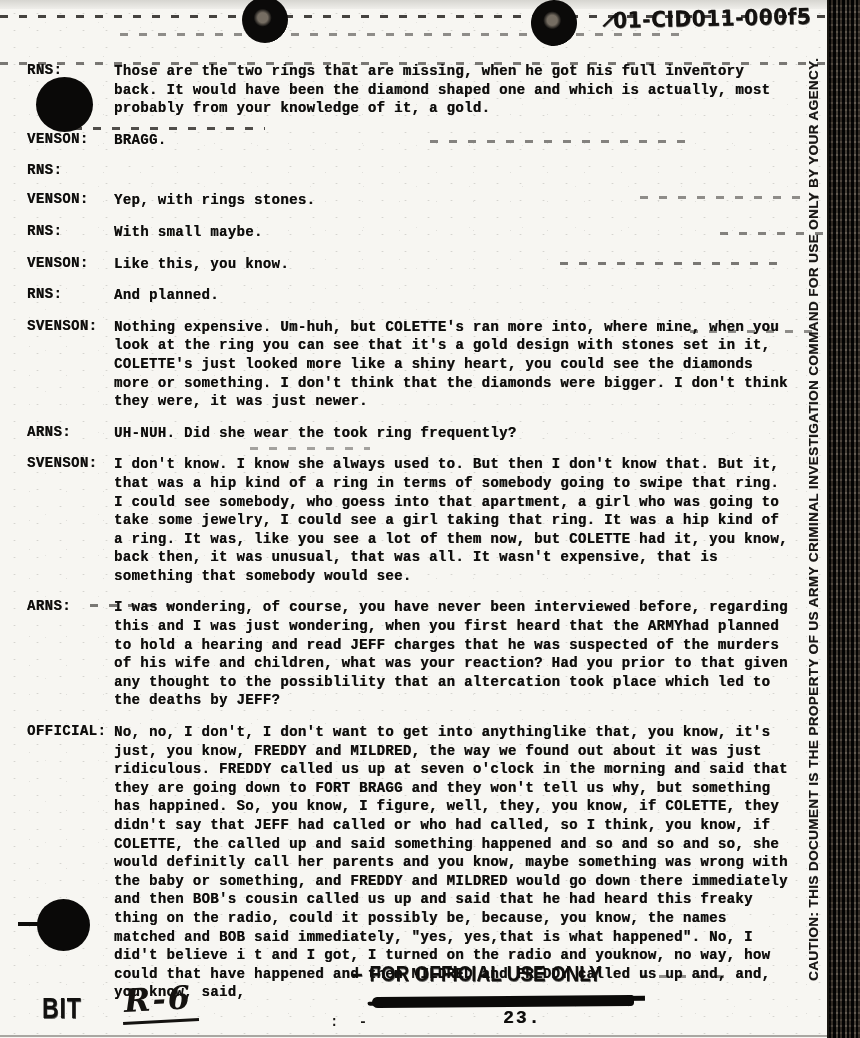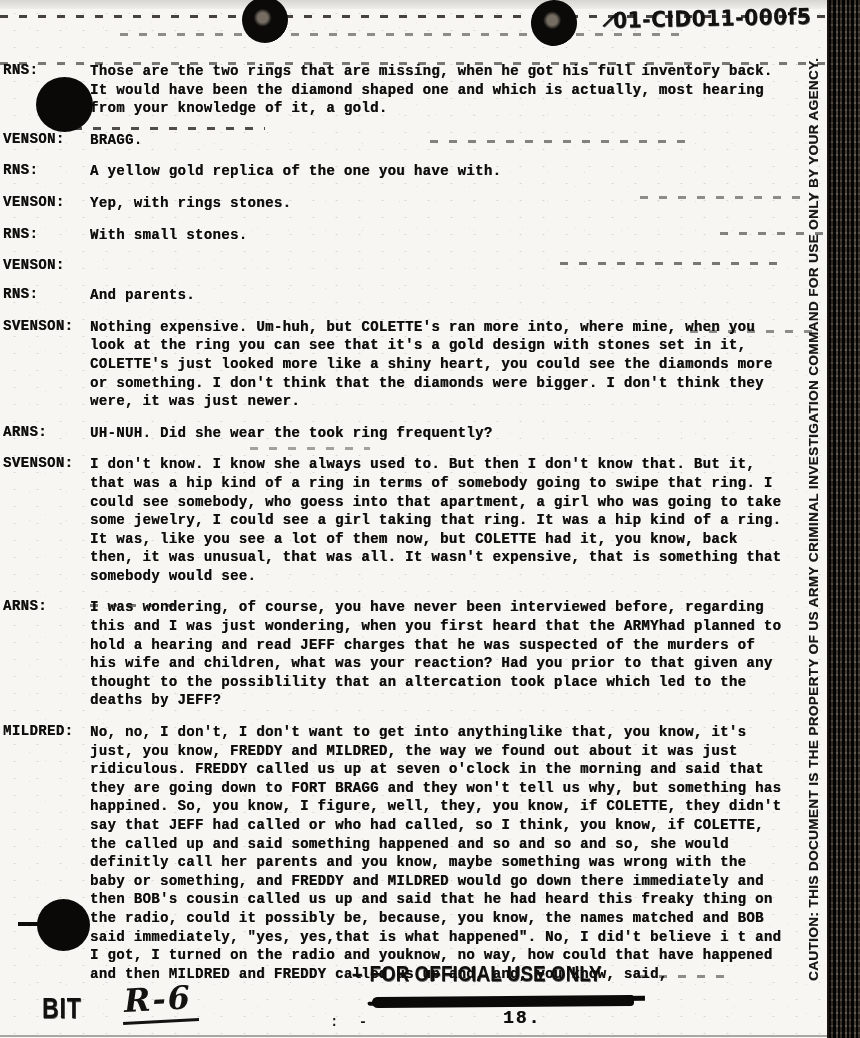--- a/index.html
+++ b/index.html
@@ -56,21 +56,21 @@
   .punch-ring { position:absolute; width:46px; height:46px; border-radius:50%;
     background:radial-gradient(circle at 45% 45%, #756d62 0 5px, #0b0a09 9px 72%, transparent 73%); z-index:6; }
   .ring-1 { left:242px; top:-3px; }
   .ring-2 { left:531px; top:0px; transform:rotate(12deg); }
   .blot { position:absolute; border-radius:50%; background:#0a0908; z-index:6; }
   .blot-1 { left:36px; top:77px; width:57px; height:55px; }
   .blot-2 { left:37px; top:899px; width:53px; height:52px; }
   .blot-dash { position:absolute; left:18px; top:922px; width:22px; height:4px; background:#0d0c0a; z-index:6; }
 
   
-  .transcript { position:absolute; left:0; top:62px; width:792px; z-index:3; }
+  .transcript { position:absolute; left:0; top:62px; width:792px; z-index:3;padding-left:24px; }
   .entry { display:flex; margin-bottom:13px; }
   .spk {
     flex:0 0 90px; padding-left:3px; white-space:nowrap; overflow:hidden;
     font-weight:bold; font-size:14px; letter-spacing:.4px;
     text-shadow:.35px .35px 0 rgba(10,8,6,.75);
   }
   .txt {
     flex:1; font-weight:bold; font-size:14px; line-height:18.6px;
     letter-spacing:.35px; padding-right:2px;
     text-shadow:.35px .35px 0 rgba(10,8,6,.75);
@@ -141,70 +141,70 @@
   <div class="docnum">
     <span class="stroke">⁄</span><span>01-CID011-000f5</span>
   </div>
 
   <div class="caution">CAUTION:  THIS DOCUMENT IS THE PROPERTY OF US ARMY CRIMINAL INVESTIGATION COMMAND FOR USE ONLY BY YOUR AGENCY.</div>
   <div class="edge-strip"></div>
 
   <div class="transcript">
     <div class="entry">
       <div class="spk">RNS:</div>
-      <div class="txt">Those are the two rings that are missing, when he got his full inventory back. It would have been the diamond shaped one and which is actually, most hearing from your knowledge of it, a gold.</div>
+      <div class="txt">Those are the two rings that are missing, when he got his full inventory back. It would have been the diamond shaped one and which is actually, most probably from your knowledge of it, a gold.</div>
     </div>
     <div class="entry">
       <div class="spk">VENSON:</div>
       <div class="txt">BRAGG.</div>
     </div>
     <div class="entry">
       <div class="spk">RNS:</div>
-      <div class="txt">A yellow gold replica of the one you have with.</div>
     </div>
     <div class="entry">
       <div class="spk">VENSON:</div>
       <div class="txt">Yep, with rings stones.</div>
     </div>
     <div class="entry">
       <div class="spk">RNS:</div>
-      <div class="txt">With small stones.</div>
+      <div class="txt">With small maybe.</div>
     </div>
     <div class="entry">
       <div class="spk">VENSON:</div>
-    </div>
-    <div class="entry">
-      <div class="spk">RNS:</div>
-      <div class="txt">And parents.</div>
+      <div class="txt">Like this, you know.</div>
+    </div>
+    <div class="entry">
+      <div class="spk">RNS:</div>
+      <div class="txt">And planned.</div>
     </div>
     <div class="entry">
       <div class="spk">SVENSON:</div>
       <div class="txt">Nothing expensive. Um-huh, but COLETTE's ran more into, where mine, when you look at the ring you can see that it's a gold design with stones set in it, COLETTE's just looked more like a shiny heart, you could see the diamonds more or something. I don't think that the diamonds were bigger. I don't think they were, it was just newer.</div>
     </div>
     <div class="entry">
       <div class="spk">ARNS:</div>
       <div class="txt">UH-NUH. Did she wear the took ring frequently?</div>
     </div>
     <div class="entry">
       <div class="spk">SVENSON:</div>
       <div class="txt">I don't know. I know she always used to. But then I don't know that. But it, that was a hip kind of a ring in terms of somebody going to swipe that ring. I could see somebody, who goess into that apartment, a girl who was going to take some jewelry, I could see a girl taking that ring. It was a hip kind of a ring. It was, like you see a lot of them now, but COLETTE had it, you know, back then, it was unusual, that was all. It wasn't expensive, that is something that somebody would see.</div>
     </div>
     <div class="entry">
       <div class="spk">ARNS:</div>
       <div class="txt">I was wondering, of course, you have never been interviewed before, regarding this and I was just wondering, when you first heard that the ARMYhad planned to hold a hearing and read JEFF charges that he was suspected of the murders of his wife and children, what was your reaction? Had you prior to that given any thought to the possiblility that an altercation took place which led to the deaths by JEFF?</div>
     </div>
     <div class="entry">
-      <div class="spk">MILDRED:</div>
+      <div class="spk">OFFICIAL:</div>
       <div class="txt">No, no, I don't, I don't want to get into anythinglike that, you know, it's just, you know, FREDDY and MILDRED, the way we found out about it was just ridiculous. FREDDY called us up at seven o'clock in the morning and said that they are going down to FORT BRAGG and they won't tell us why, but something has happined. So, you know, I figure, well, they, you know, if COLETTE, they didn't say that JEFF had called or who had called, so I think, you know, if COLETTE, the called up and said something happened and so and so and so, she would definitly call her parents and you know, maybe something was wrong with the baby or something, and FREDDY and MILDRED would go down there immediately and then BOB's cousin called us up and said that he had heard this freaky thing on the radio, could it possibly be, because, you know, the names matched and BOB said immediately, "yes, yes,that is what happened". No, I did't believe i t and I got, I turned on the radio and youknow, no way, how could that have happened and then MILDRED and FREDDY called us up and, and, you know, said,</div>
     </div>
   </div>
 
   <div class="fouo">
     <span class="pre-dash">–</span><span>FOR OFFICIAL USE ONLY</span>
   </div>
   <div class="redact-bar"></div>
   <div class="pagenum-dashes">: -</div>
-  <div class="pagenum">18.</div>
+  <div class="pagenum">23.</div>
   <div class="exhibit-typed">BIT</div>
   <div class="exhibit-hand">R-6</div>
 
   <div class="bottom-line"></div>
 </div>
 
 </body></html>

